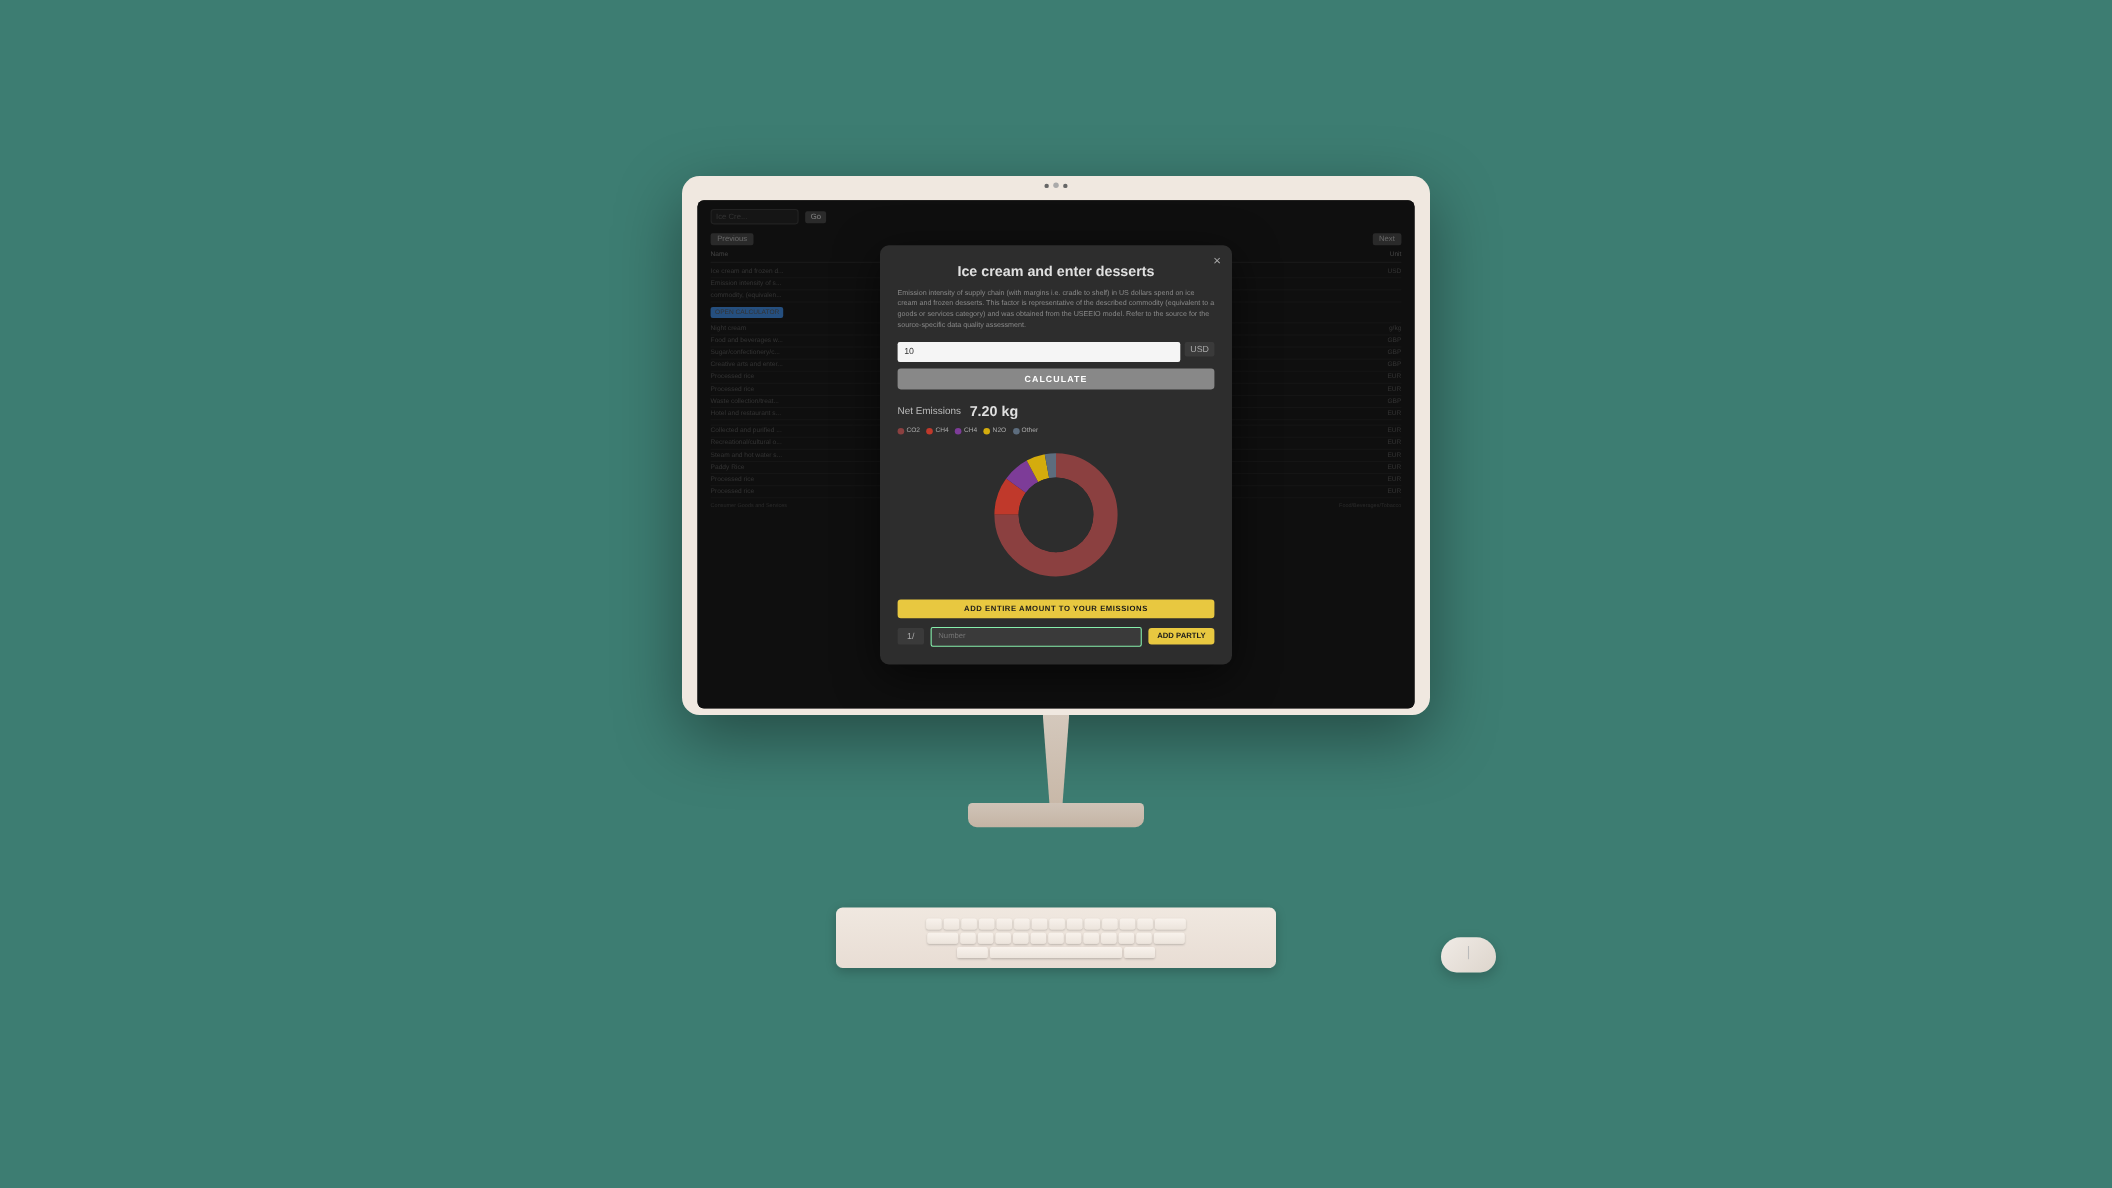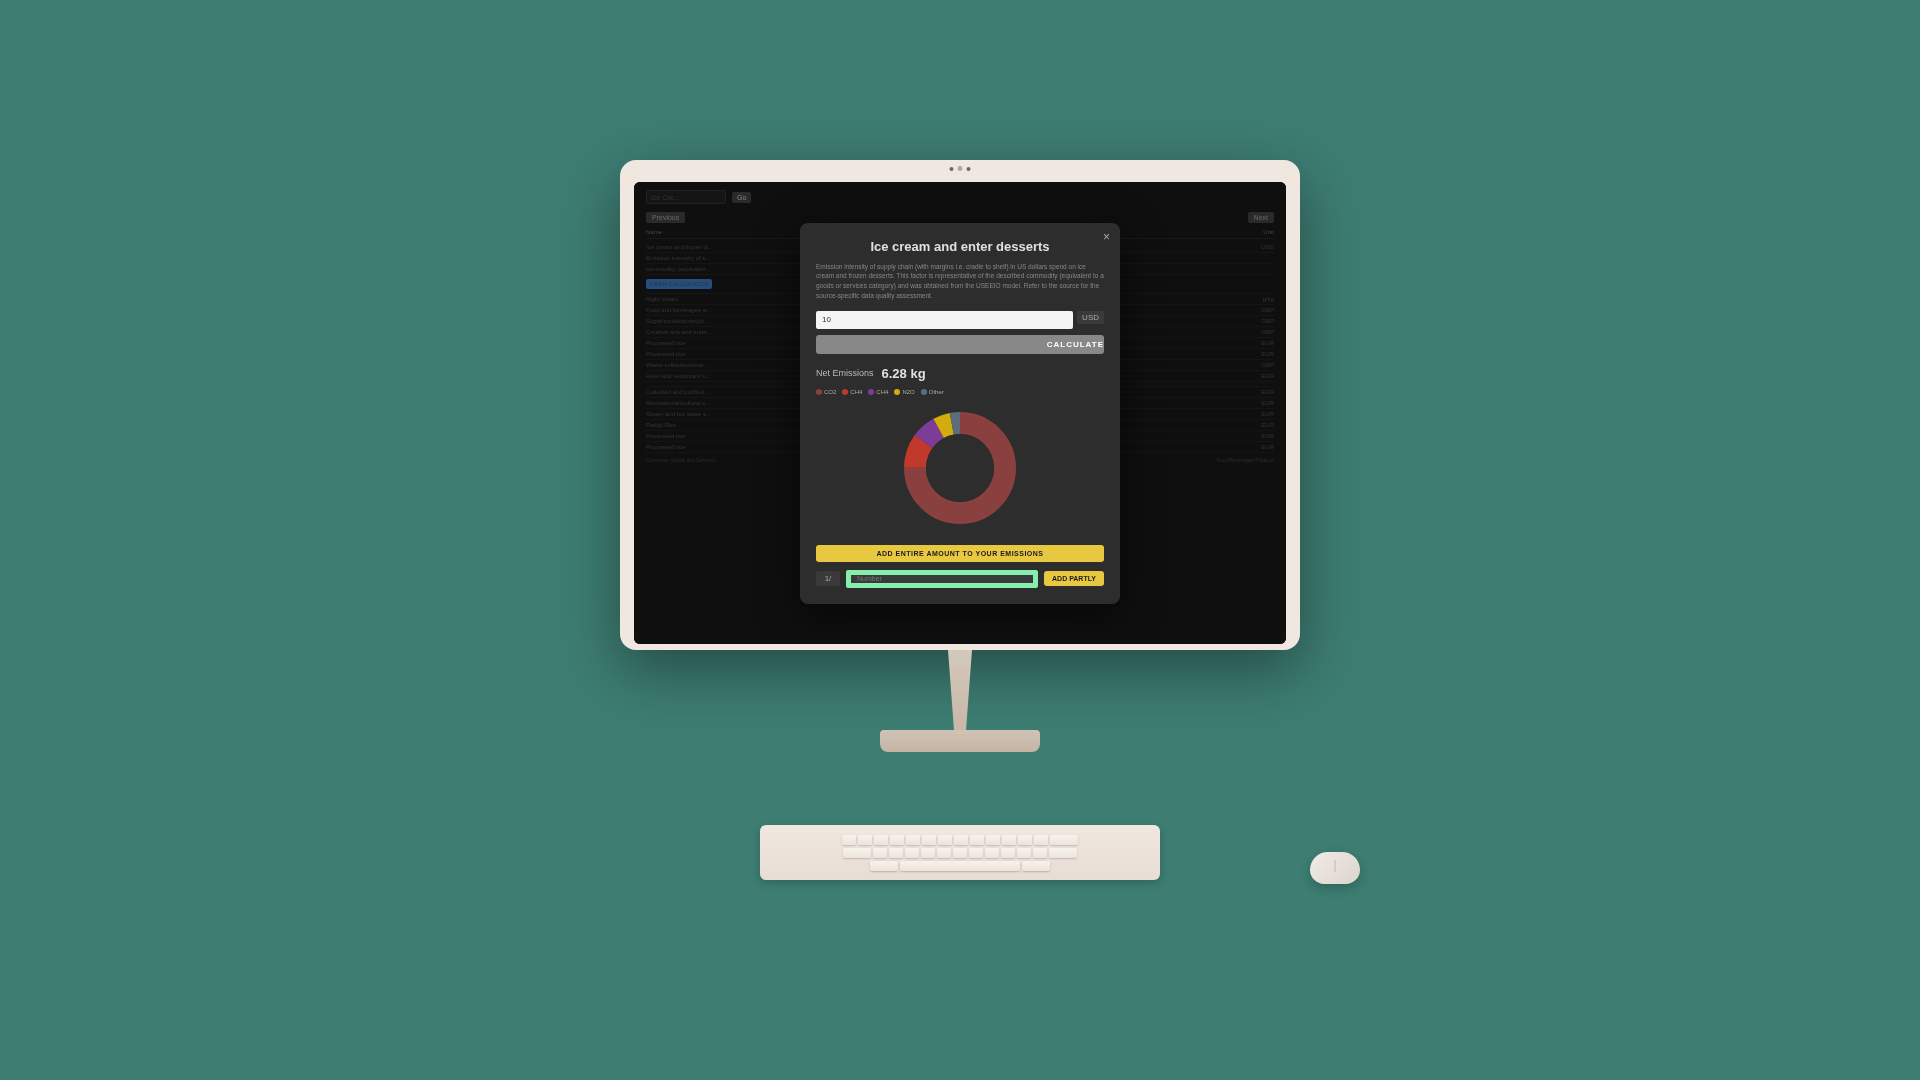--- a/index.html
+++ b/index.html
@@ -241,21 +241,21 @@
       background: #888;
       color: #fff;
       font-size: 8px;
       font-weight: 700;
       letter-spacing: 1px;
       border: none;
       border-radius: 3px;
       padding: 5px 0;
       margin-bottom: 12px;
       cursor: pointer;
-      text-align: right;
+      text-align: center;
     }
 
     .net-emissions-row {
       display: flex;
       align-items: center;
       gap: 8px;
       margin-bottom: 8px;
     }
 
     .net-emissions-label {
@@ -334,21 +334,21 @@
       background: #3a3a3a;
       padding: 3px 6px;
       border-radius: 2px;
       min-width: 24px;
       text-align: center;
     }
 
     .partly-number-input {
       flex: 1;
       background: #3a3a3a;
-      border: 5px solid #86efac;
+      border: 1px solid #86efac;
       border-radius: 2px;
       height: 18px;
       padding: 0 6px;
       font-size: 7px;
       color: #888;
     }
 
     .add-partly-btn {
       background: #e8c840;
       color: #1a1a1a;
@@ -602,21 +602,21 @@
 
             <div class="modal-input-row">
               <input class="modal-input" type="text" value="10" style="">
               <div class="modal-currency">USD</div>
             </div>
 
             <button class="calculate-btn">CALCULATE</button>
 
             <div class="net-emissions-row">
               <span class="net-emissions-label">Net Emissions</span>
-              <span class="net-emissions-value">6.28 kg</span>
+              <span class="net-emissions-value">7.20 kg</span>
             </div>
 
             <div class="legend-row">
               <div class="legend-item">
                 <div class="legend-dot" style="background: #8B4040;"></div>
                 <span class="legend-label">CO2</span>
               </div>
               <div class="legend-item">
                 <div class="legend-dot" style="background: #c0392b;"></div>
                 <span class="legend-label">CH4</span>

